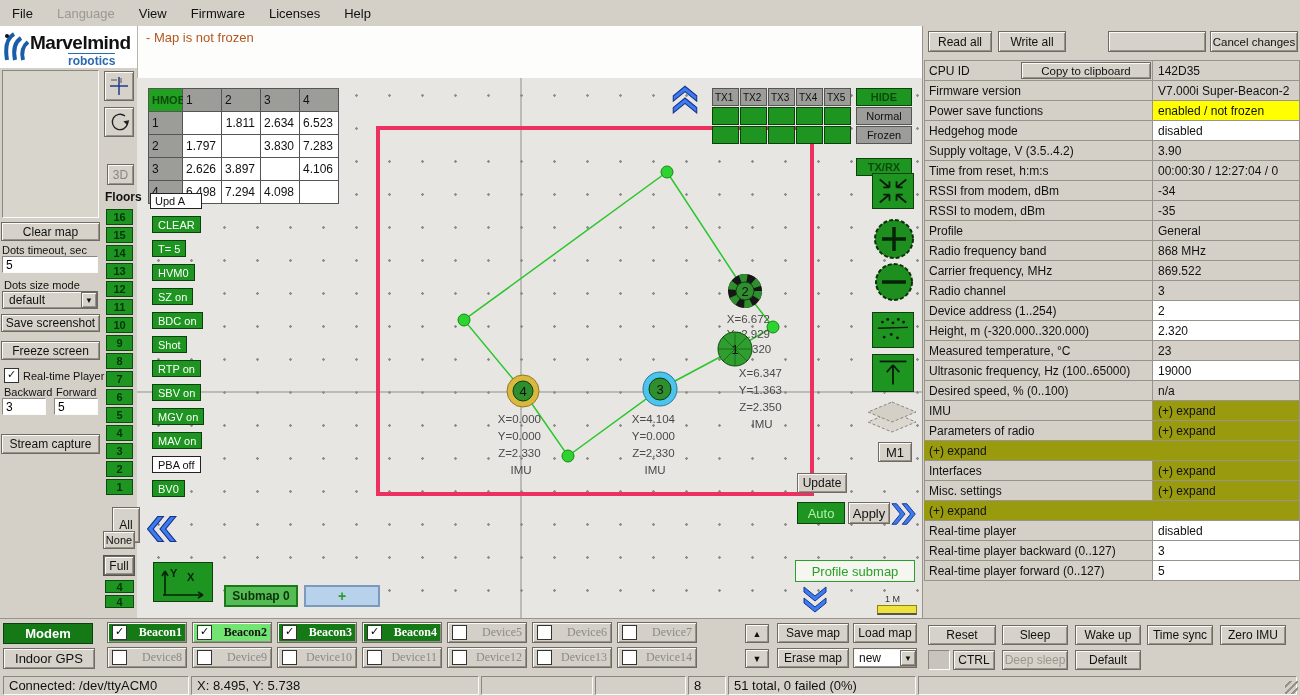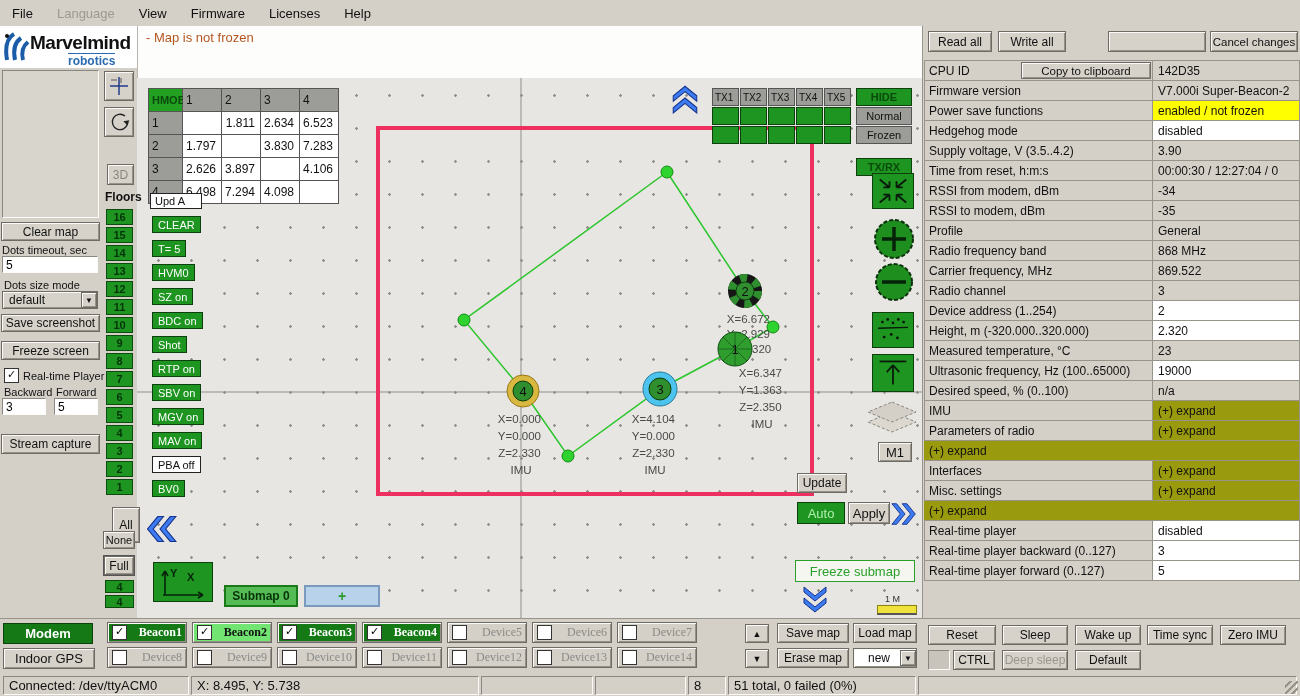--- a/index.html
+++ b/index.html
@@ -370,21 +370,21 @@
   <svg class="abs" style="left:866px;top:400px" width="52" height="40" viewBox="0 0 52 40">
     <polygon points="26,12 50,22 26,32 2,22" fill="#dcd8d0" stroke="#8a8680" stroke-dasharray="3 2"></polygon>
     <polygon points="26,2 50,12 26,22 2,12" fill="#d4d0c8" stroke="#8a8680" stroke-dasharray="3 2"></polygon>
   </svg>
   <div class="abs raised" style="left:878px;top:442px;width:34px;height:20px;font-size:13px">M1</div>
 
   <div class="abs raised" style="left:797px;top:473px;width:50px;height:20px">Update</div>
   <div class="abs gbtn" style="left:797px;top:502px;width:48px;height:22px;color:#aef0ae;font-size:13px">Auto</div>
   <div class="abs raised" style="left:848px;top:502px;width:42px;height:22px;font-size:13px">Apply</div>
 
-  <div class="abs" style="left:795px;top:560px;width:120px;height:22px;background:#f6f6f0;border:1px solid #2aa02a;color:#2aa02a;font-size:13px;display:flex;align-items:center;justify-content:center;box-sizing:border-box">Freeze submap</div>
+  <div class="abs" style="left:795px;top:560px;width:120px;height:22px;background:#f6f6f0;border:1px solid #2aa02a;color:#2aa02a;font-size:13px;display:flex;align-items:center;justify-content:center;box-sizing:border-box">Profile submap</div>
   <div class="abs" style="left:885px;top:594px;font-size:9px;color:#333">1 M</div>
   <div class="abs" style="left:877px;top:605px;width:38px;height:7px;background:#f0e23c;border:1px solid #8a8210;border-bottom:2px solid #555"></div>
 
   <div class="abs gbtn" style="left:153px;top:562px;width:60px;height:40px">
     <svg width="52" height="34" viewBox="0 0 52 34">
       <path d="M8 30 V6 M8 6 l-3 5 M8 6 l3 5" stroke="#04230a" stroke-width="1.6" fill="none"></path>
       <path d="M6 30 H46 M46 30 l-5 -3 M46 30 l-5 3" stroke="#04230a" stroke-width="1.6" fill="none"></path>
       <text x="13" y="12" font-size="11" fill="#04230a" font-weight="bold">Y</text>
       <text x="30" y="16" font-size="11" fill="#04230a" font-weight="bold">X</text>
     </svg>
@@ -579,21 +579,21 @@
       </div>
       </div>
   </div>
 
   <div class="abs raised" style="left:745px;top:624px;width:24px;height:19px;font-size:9px">▲</div>
   <div class="abs raised" style="left:745px;top:649px;width:24px;height:19px;font-size:9px">▼</div>
 
   <div class="abs raised" style="left:777px;top:623px;width:72px;height:20px">Save map</div>
   <div class="abs raised" style="left:853px;top:623px;width:64px;height:20px">Load map</div>
   <div class="abs raised" style="left:777px;top:648px;width:72px;height:20px">Erase map</div>
-  <div class="abs raised" style="left:853px;top:648px;width:64px;height:20px;justify-content:space-between;padding-left:14px;background:#fff">
+  <div class="abs raised" style="left:853px;top:648px;width:64px;height:20px;justify-content:space-between;padding-left:5px;background:#fff">
     <span>new</span>
     <span class="dd-arrow raised">▼</span>
   </div>
 
   <div class="abs raised" style="left:928px;top:625px;width:68px;height:20px">Reset</div>
   <div class="abs raised" style="left:1002px;top:625px;width:66px;height:20px">Sleep</div>
   <div class="abs raised" style="left:1075px;top:625px;width:66px;height:20px">Wake up</div>
   <div class="abs raised" style="left:1147px;top:625px;width:66px;height:20px">Time sync</div>
   <div class="abs raised" style="left:1220px;top:625px;width:66px;height:20px">Zero IMU</div>
   <div class="abs sunken" style="left:928px;top:650px;width:22px;height:20px;background:#c8c4bc"></div>

